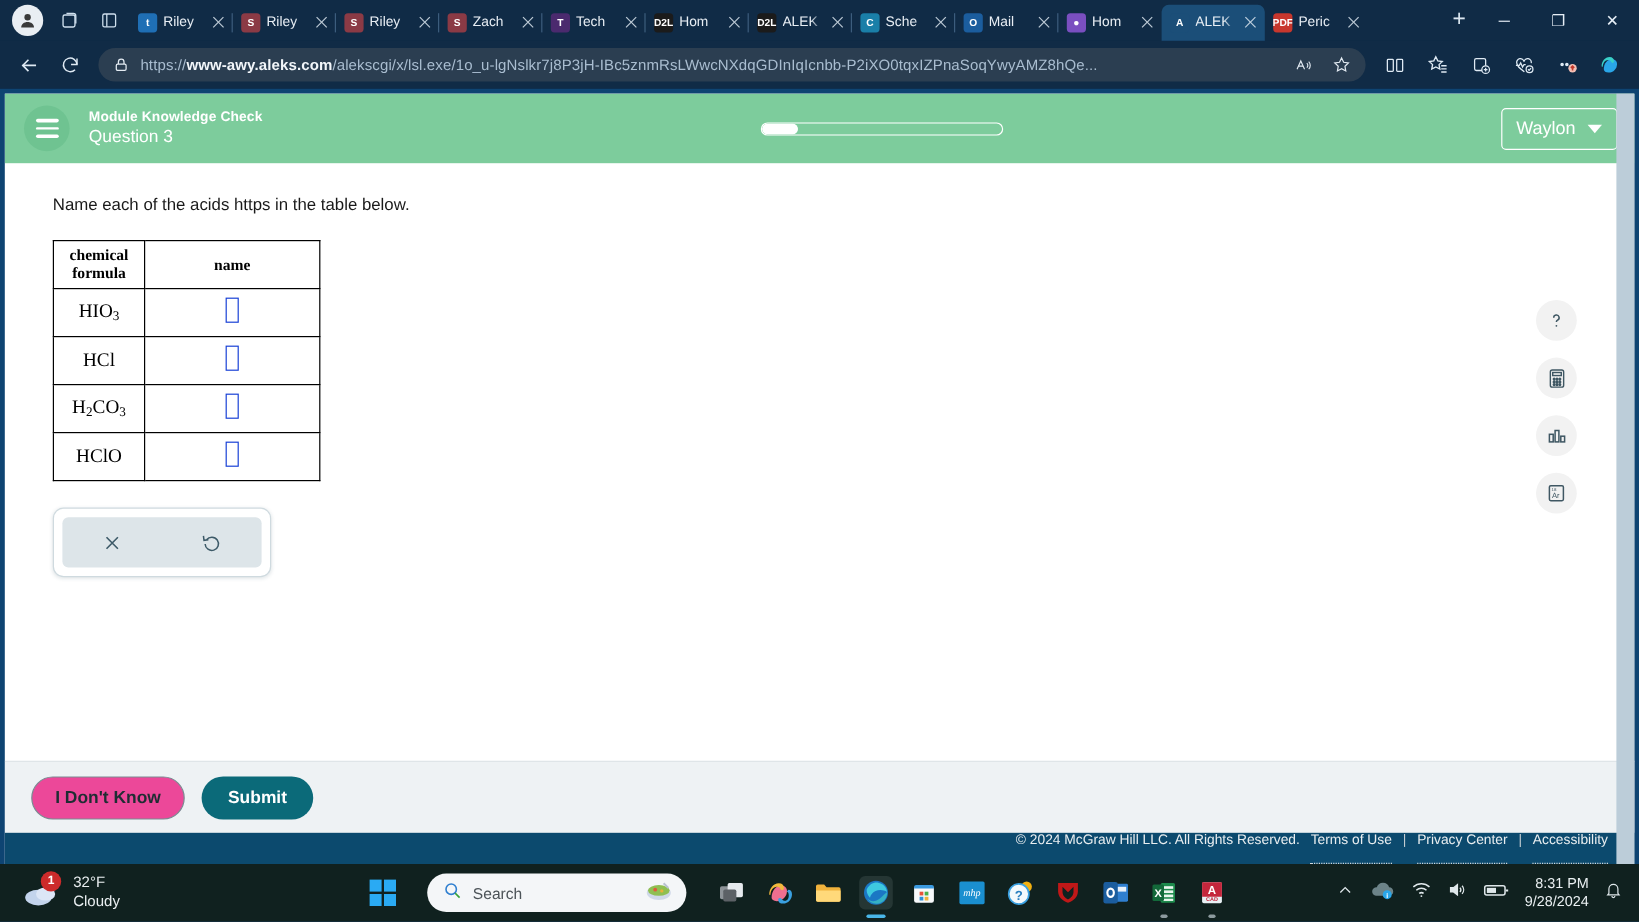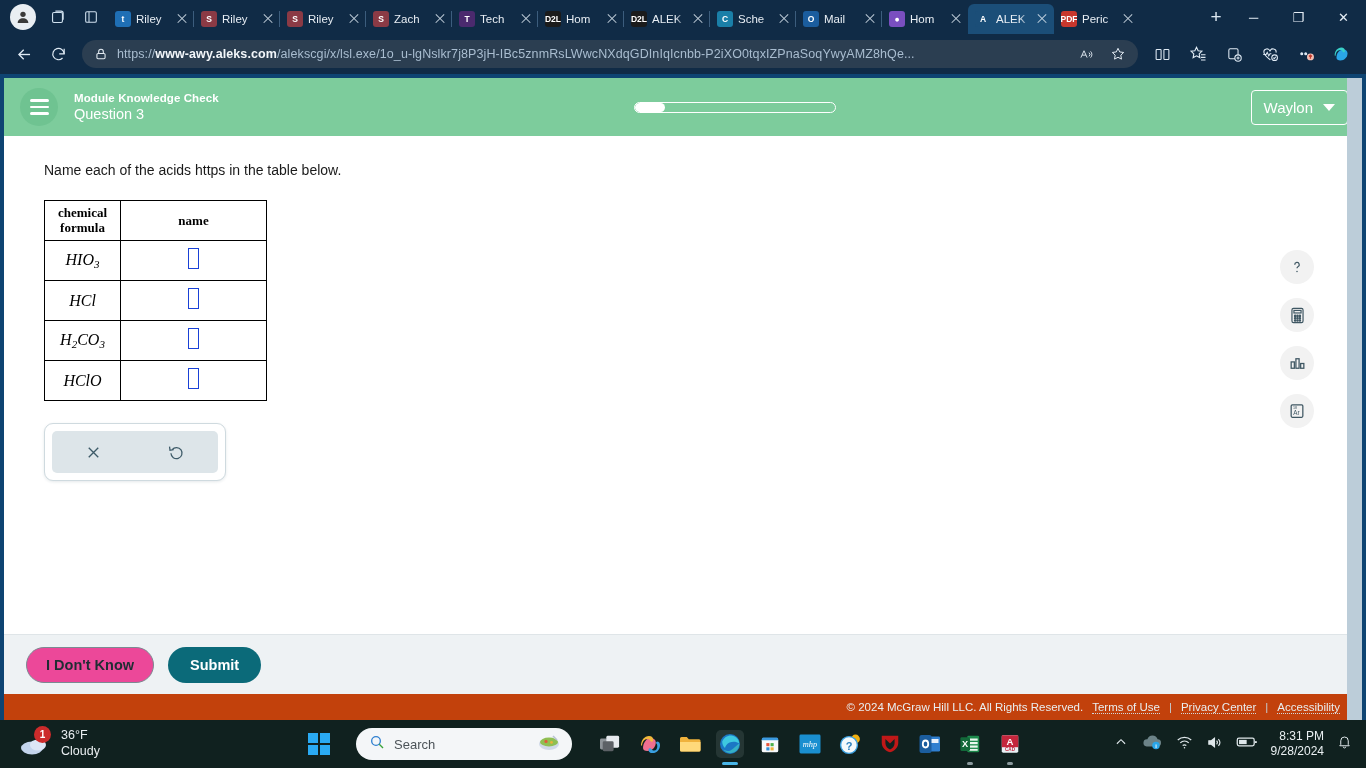--- a/index.html
+++ b/index.html
@@ -140,21 +140,21 @@
   table.acid {
     border-collapse: collapse; table-layout: fixed;
   }
   table.acid td, table.acid th {
     border: 1.4px solid #000; padding: 0; text-align: center; vertical-align: middle;
     font-family: "Liberation Serif", serif;
   }
   table.acid th { font-weight: bold; font-size: 13px; height: 40px; }
   table.acid th.col-formula { width: 76px; line-height: 1.15; }
   table.acid th.col-name { width: 146px; }
-  table.acid td { height: 40px; font-size: 16px; font-style: italic; }
+  table.acid td { height: 40px; font-size: 16px; }
   table.acid td sub { font-size: 11px; vertical-align: -3px; }
   .ansbox {
     display: inline-block; width: 11px; height: 21px;
     border: 1.6px solid #1a41d6; background: #fff;
   }
 
   .tool-panel {
     border: 1.2px solid #cfdadf; border-radius: 9px; background: #ffffff;
     padding: 7px; box-shadow: 0 1px 3px rgba(40,70,90,.12);
   }
@@ -184,21 +184,21 @@
     height: 36px; padding: 0 19px; border-radius: 18px; border: 1.4px solid #7b8a92;
     background: #ec4899; color: #1f2d33; font-size: 14.5px; font-weight: bold;
     display: flex; align-items: center;
   }
   .btn-primary {
     height: 36px; padding: 0 22px; border-radius: 18px; border: none;
     background: #0b6a79; color: #fff; font-size: 14.5px; font-weight: bold;
     display: flex; align-items: center;
   }
   .footer {
-    height: 26px; background: #c2410c; display: flex; align-items: center; justify-content: flex-end;
+    height: 26px; background: #0c4a6e; display: flex; justify-content: flex-end;
     padding-right: 22px; gap: 9px; flex: 0 0 auto;
     font-size: 11.5px; color: #e9eef0;
   }
   .footer a { color: #e9eef0; text-decoration: none; border-bottom: 1px dotted #cfd8dc; }
   .footer .sep { color: #c3ccd1; }
 
   
   .taskbar {
     position: absolute; left: 0; right: 0; bottom: 0; height: 48px;
     background: #10211f; display: flex; align-items: center;
@@ -550,21 +550,21 @@
   <div class="taskbar">
     <div class="weather">
       <div class="cloud-ico">
         <svg width="34" height="26" viewBox="0 0 34 26">
           <ellipse cx="14" cy="17" rx="11" ry="6.5" fill="#c3d4ec"></ellipse>
           <ellipse cx="20" cy="14" rx="8" ry="5.5" fill="#dce6f6"></ellipse>
         </svg>
         <div class="badge">1</div>
       </div>
       <div class="weather-text">
-        <div>36°F</div>
+        <div>32°F</div>
         <div>Cloudy</div>
       </div>
     </div>
 
     <div class="tb-center">
       <div class="winlogo">
           <i></i>
           <i></i>
           <i></i>
           <i></i>

